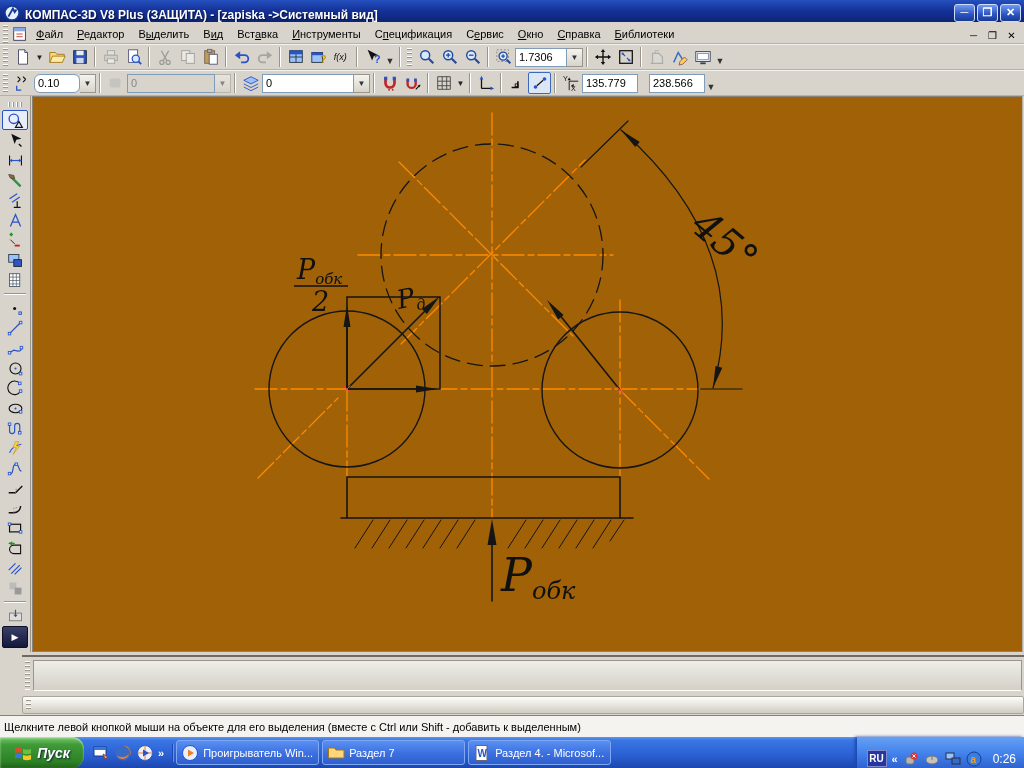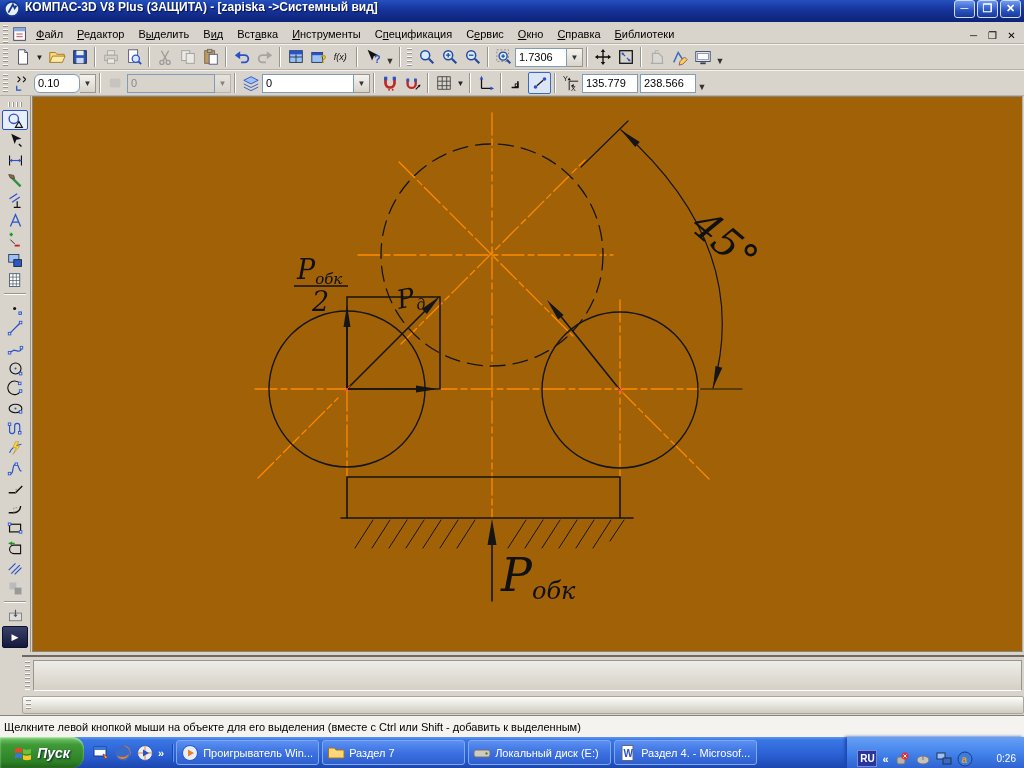--- a/index.html
+++ b/index.html
@@ -1,18 +1,18 @@
 <!DOCTYPE html>
 <html><head>
 <meta charset="utf-8">
 <style>
   *{box-sizing:border-box;margin:0;padding:0}
   html,body{width:1024px;height:768px;overflow:hidden;font-family:"Liberation Sans",sans-serif;font-size:11px;background:#d8d4cb}
   
-  #titlebar{position:absolute;left:0;top:0;width:1024px;height:22px;background:linear-gradient(180deg,#2450bd 0%,#16339b 45%,#0c2376 100%);color:#fff;display:flex;align-items:flex-start;padding:0 3px;font-weight:bold;font-size:12px}
+  #titlebar{position:absolute;left:0;top:0;width:1024px;height:22px;background:linear-gradient(180deg,#2450bd 0%,#16339b 45%,#0c2376 100%);color:#fff;display:flex;align-items:flex-end;padding:0 3px;font-weight:bold;font-size:12px}
   #titlebar .ttl{flex:1;white-space:nowrap;overflow:hidden;margin-left:4px;text-shadow:1px 1px 1px #061440}
   .wbtn{width:21px;height:18px;margin-left:2px;border-radius:3px;border:1px solid #cfdcf8;background:linear-gradient(180deg,#6f9bf2,#2a53c0 60%,#173a95);color:#fff;font-size:11px;line-height:15px;text-align:center;font-weight:bold}
   
   #menubar{position:absolute;left:0;top:22px;width:1024px;height:22px;background:#d8d4cb;border-bottom:1px solid #b6b2a9;display:flex;align-items:flex-end}
   .mgrip{width:5px;height:18px;margin:0 3px;background:repeating-linear-gradient(180deg,#fff 0 1px,#9a958c 1px 2px,transparent 2px 4px)}
   .mitem{padding:3px 7px;color:#000}
   #childbtns{margin-left:auto;display:flex;margin-right:4px}
   .cbtn{width:17px;height:15px;margin-left:2px;border:1px solid transparent;color:#000;font-size:10px;line-height:13px;text-align:center}
   
   .tb{position:absolute;left:0;width:1024px;height:26px;background:#d8d4cb;display:flex;align-items:center;border-top:1px solid #f4f2ee;border-bottom:1px solid #b6b2a9}
@@ -47,21 +47,21 @@
   #taskbar{position:absolute;left:0;top:737px;width:1024px;height:31px;background:linear-gradient(180deg,#5e96f2 0%,#3a76e4 10%,#2a5fd2 60%,#1c46ae 100%);display:flex;align-items:center}
   #startbtn{height:31px;width:84px;border-radius:0 12px 12px 0;background:linear-gradient(180deg,#7ccb72 0%,#3f9a37 25%,#2d8126 80%,#1f6219 100%);box-shadow:inset 0 1px 2px #bdf0b4;color:#fff;font-weight:bold;font-size:14px;font-style:italic;display:flex;align-items:center;justify-content:center;gap:5px;text-shadow:1px 1px 2px #123}
   #quick{display:flex;align-items:center;gap:4px;padding:0 8px;border-right:1px solid #1c46ae;box-shadow:1px 0 0 #5e96f2}
   .qlicon{width:18px;height:18px}
   .task{height:25px;width:143px;margin-left:3px;border-radius:3px;background:linear-gradient(180deg,#5a8ff2,#3b6fe0 55%,#2f5fcd);border:1px solid #7ea8f4;color:#fff;display:flex;align-items:center;gap:4px;padding:0 4px;white-space:nowrap;overflow:hidden}
   .task span{overflow:hidden;text-overflow:ellipsis}
   .task.active{background:#f2f1ec;border-color:#9a958c;color:#000;font-weight:bold;box-shadow:inset 1px 1px 2px #b9b5ad}
   #tray{margin-left:auto;height:31px;display:flex;align-items:center;gap:5px;padding:12px 8px 0 10px;background:linear-gradient(180deg,#66a0f4 0%,#4484ec 50%,#2f63d0 100%);box-shadow:-2px 0 3px #1c46ae;color:#fff}
   #langbox{width:20px;height:17px;background:#27359c;border:1px solid #7d8ad0;color:#fff;font-size:10px;font-weight:bold;text-align:center;line-height:15px}
   .trayicon{width:16px;height:16px}
-  #clock{font-size:10px;margin-left:19px}
+  #clock{font-size:12px;margin-left:6px}
   
   .cadtext{font-family:"DejaVu Serif",serif;font-style:italic;fill:#101010}
 </style>
 </head>
 <body>
 
 <div id="titlebar">
   <svg class="i" viewBox="0 0 20 20">
       <circle cx="10" cy="10" r="8" fill="#e8f0ff" stroke="#14398f" stroke-width="2"></circle>
       <path d="M6 14 L11 5 L13 9 L15 6" stroke="#14398f" stroke-width="2" fill="none"></path>
@@ -344,21 +344,21 @@
   <span class="tsep"></span>
   <span class="tbtn">
       <svg class="i" viewBox="0 0 20 20">
         <text x="1" y="8" font-size="8" fill="#111">Y</text>
         <text x="10" y="19" font-size="8" fill="#111">X</text>
         <path d="M8 18V8M8 8h10" stroke="#111"></path>
         <path d="M8 4l-1.8 3h3.6zM10 13l3-1.8v3.6z" fill="#111"></path>
       </svg>
     </span>
   <input class="field" style="width: 56px;" readonly="" value="135.779">
-  <input class="field" style="width: 56px; margin-left: 2px;" readonly="" value="238.566">
+  <input class="field" style="width: 56px; margin-left: 11px;" readonly="" value="238.566">
   <span class="chev">▼</span>
 </div>
 
 <div id="leftpanel">
   <div class="grip"></div>
   <div class="lbtn active">
       <svg class="li" viewBox="0 0 20 20">
         <circle cx="8" cy="8" r="5.5" fill="none" stroke="#2a52c8" stroke-width="1.6"></circle>
         <path d="M10 18l4-7 4 7z" fill="none" stroke="#111" stroke-width="1.4"></path>
       </svg>
@@ -653,27 +653,20 @@
     <span>Проигрыватель Win...</span>
   </div>
   <div class="task">
     <svg class="qlicon" viewBox="0 0 18 18">
         <path d="M1.5 14V4h6l1.5 2h8v8z" fill="#ffd77a" stroke="#a07818"></path>
       </svg>
     <span>Раздел 7</span>
   </div>
   <div class="task">
     <svg class="qlicon" viewBox="0 0 18 18">
-        <rect x="1" y="6" width="16" height="7" rx="2" fill="#cfcbc2" stroke="#77736a"></rect>
-        <circle cx="13.5" cy="9.5" r="1.2" fill="#4a8a3a"></circle>
-      </svg>
-    <span>Локальный диск (E:)</span>
-  </div>
-  <div class="task">
-    <svg class="qlicon" viewBox="0 0 18 18">
         <rect x="3" y="1.5" width="11" height="15" fill="#fff" stroke="#667"></rect>
         <text x="4.5" y="13" font-size="10" font-weight="bold" fill="#2a52c8">W</text>
       </svg>
     <span>Раздел 4. - Microsof...</span>
   </div>
   <div id="tray">
     <div id="langbox">RU</div>
     <span style="font-weight:bold">«</span>
     <svg class="trayicon" viewBox="0 0 16 16">
         <rect x="3" y="6" width="8" height="7" rx="2" fill="#b9b5ad" stroke="#777"></rect>

